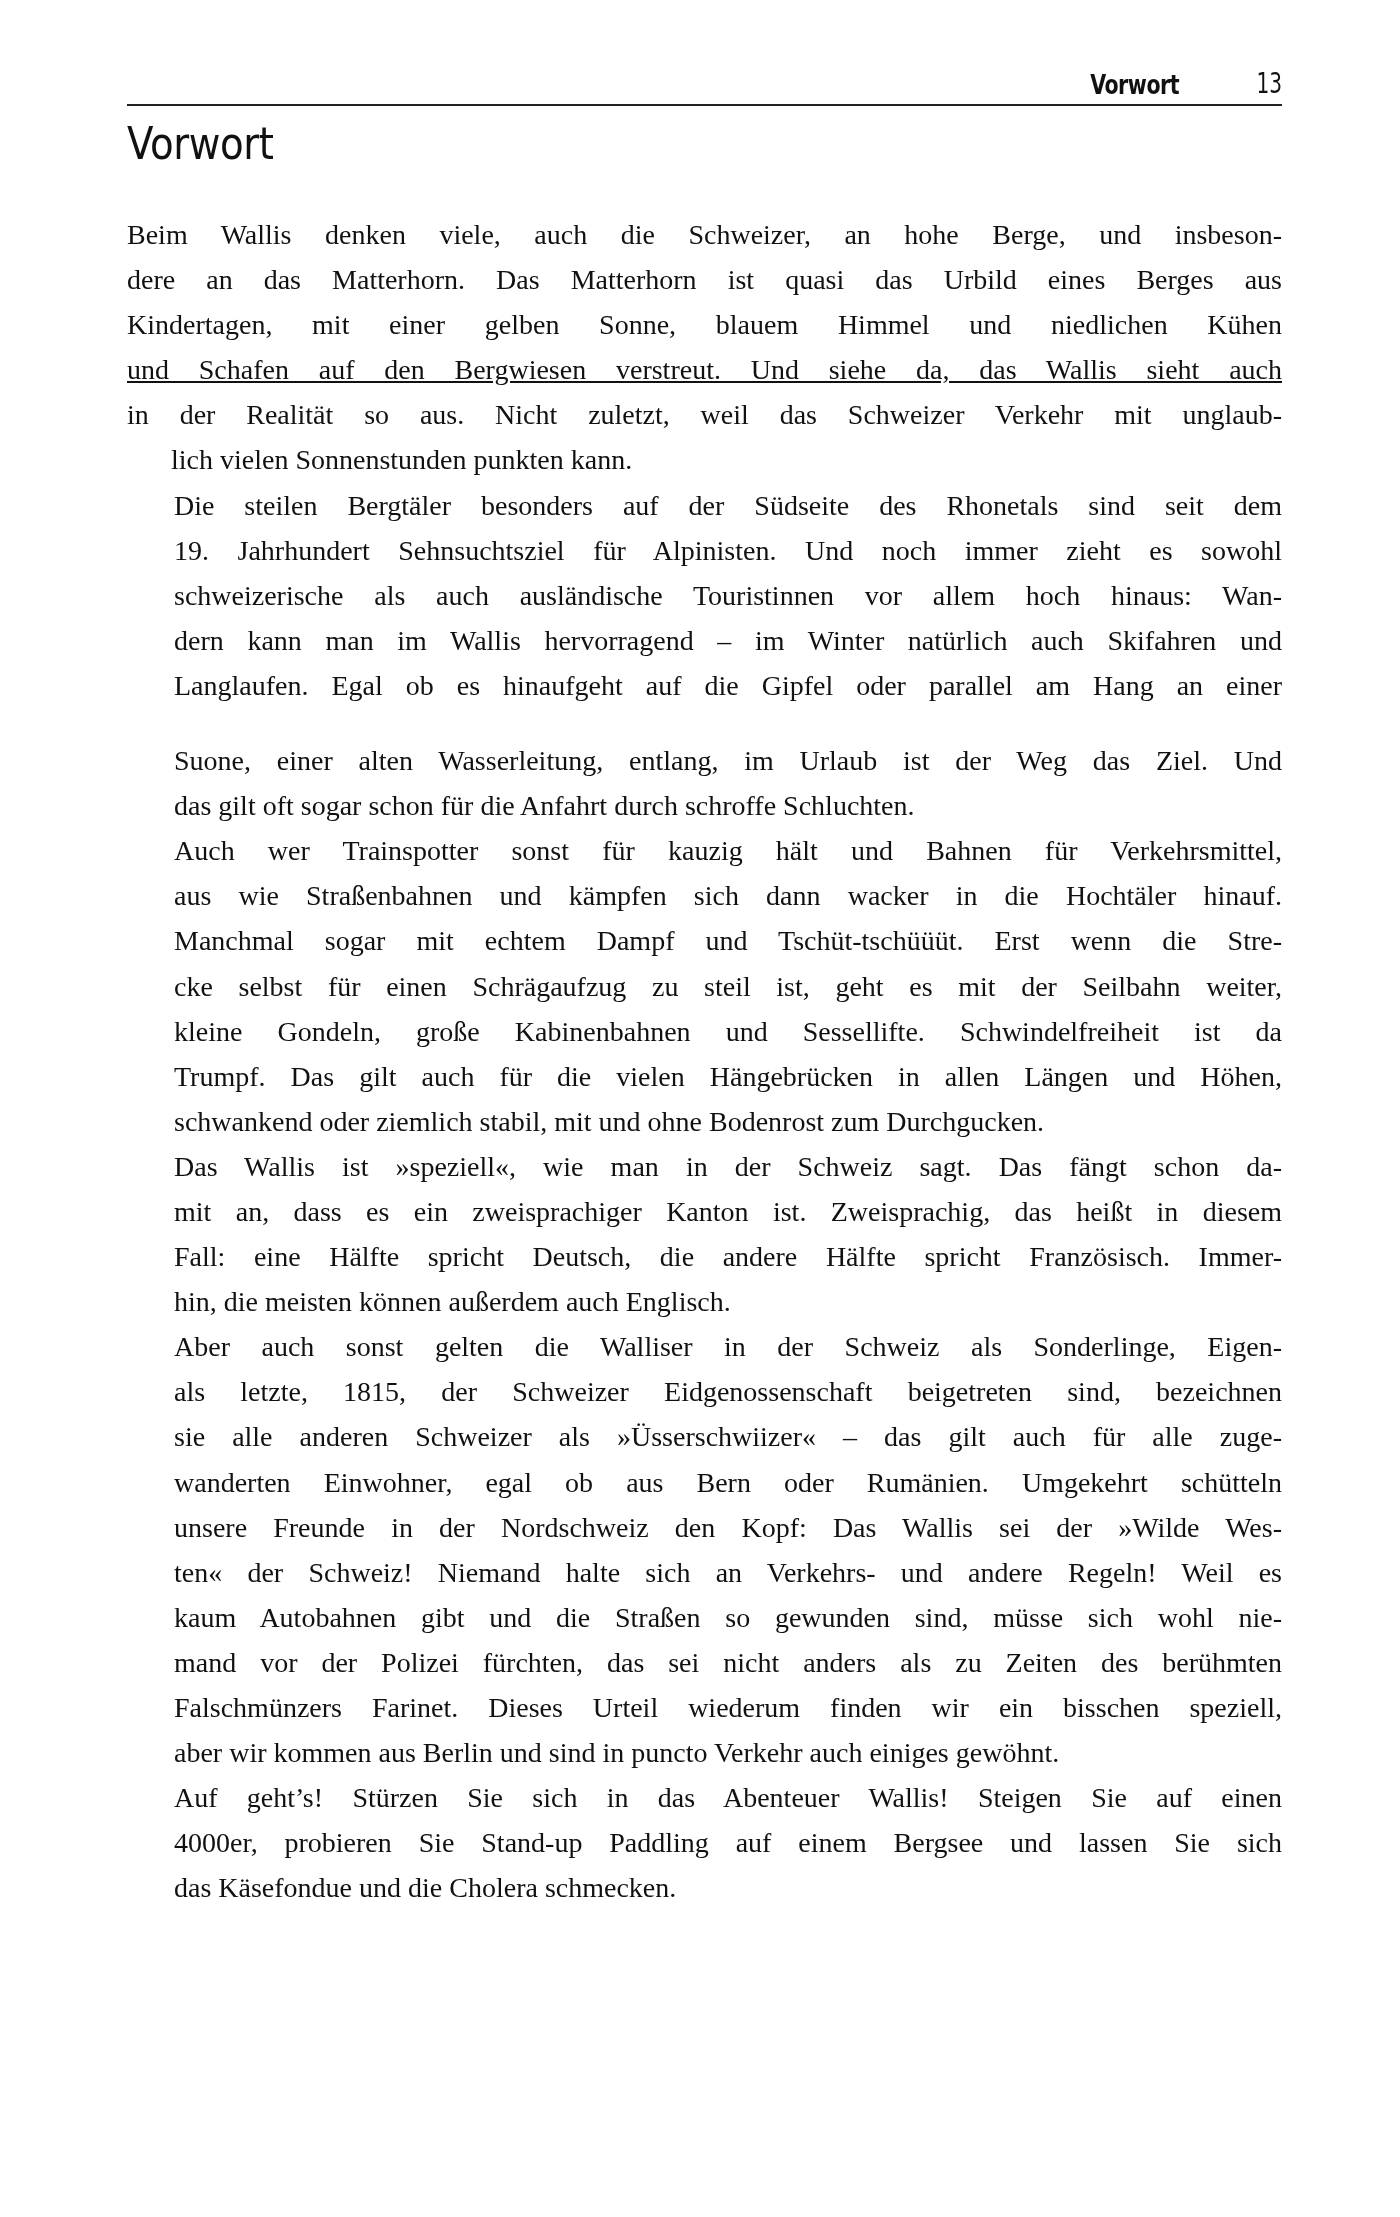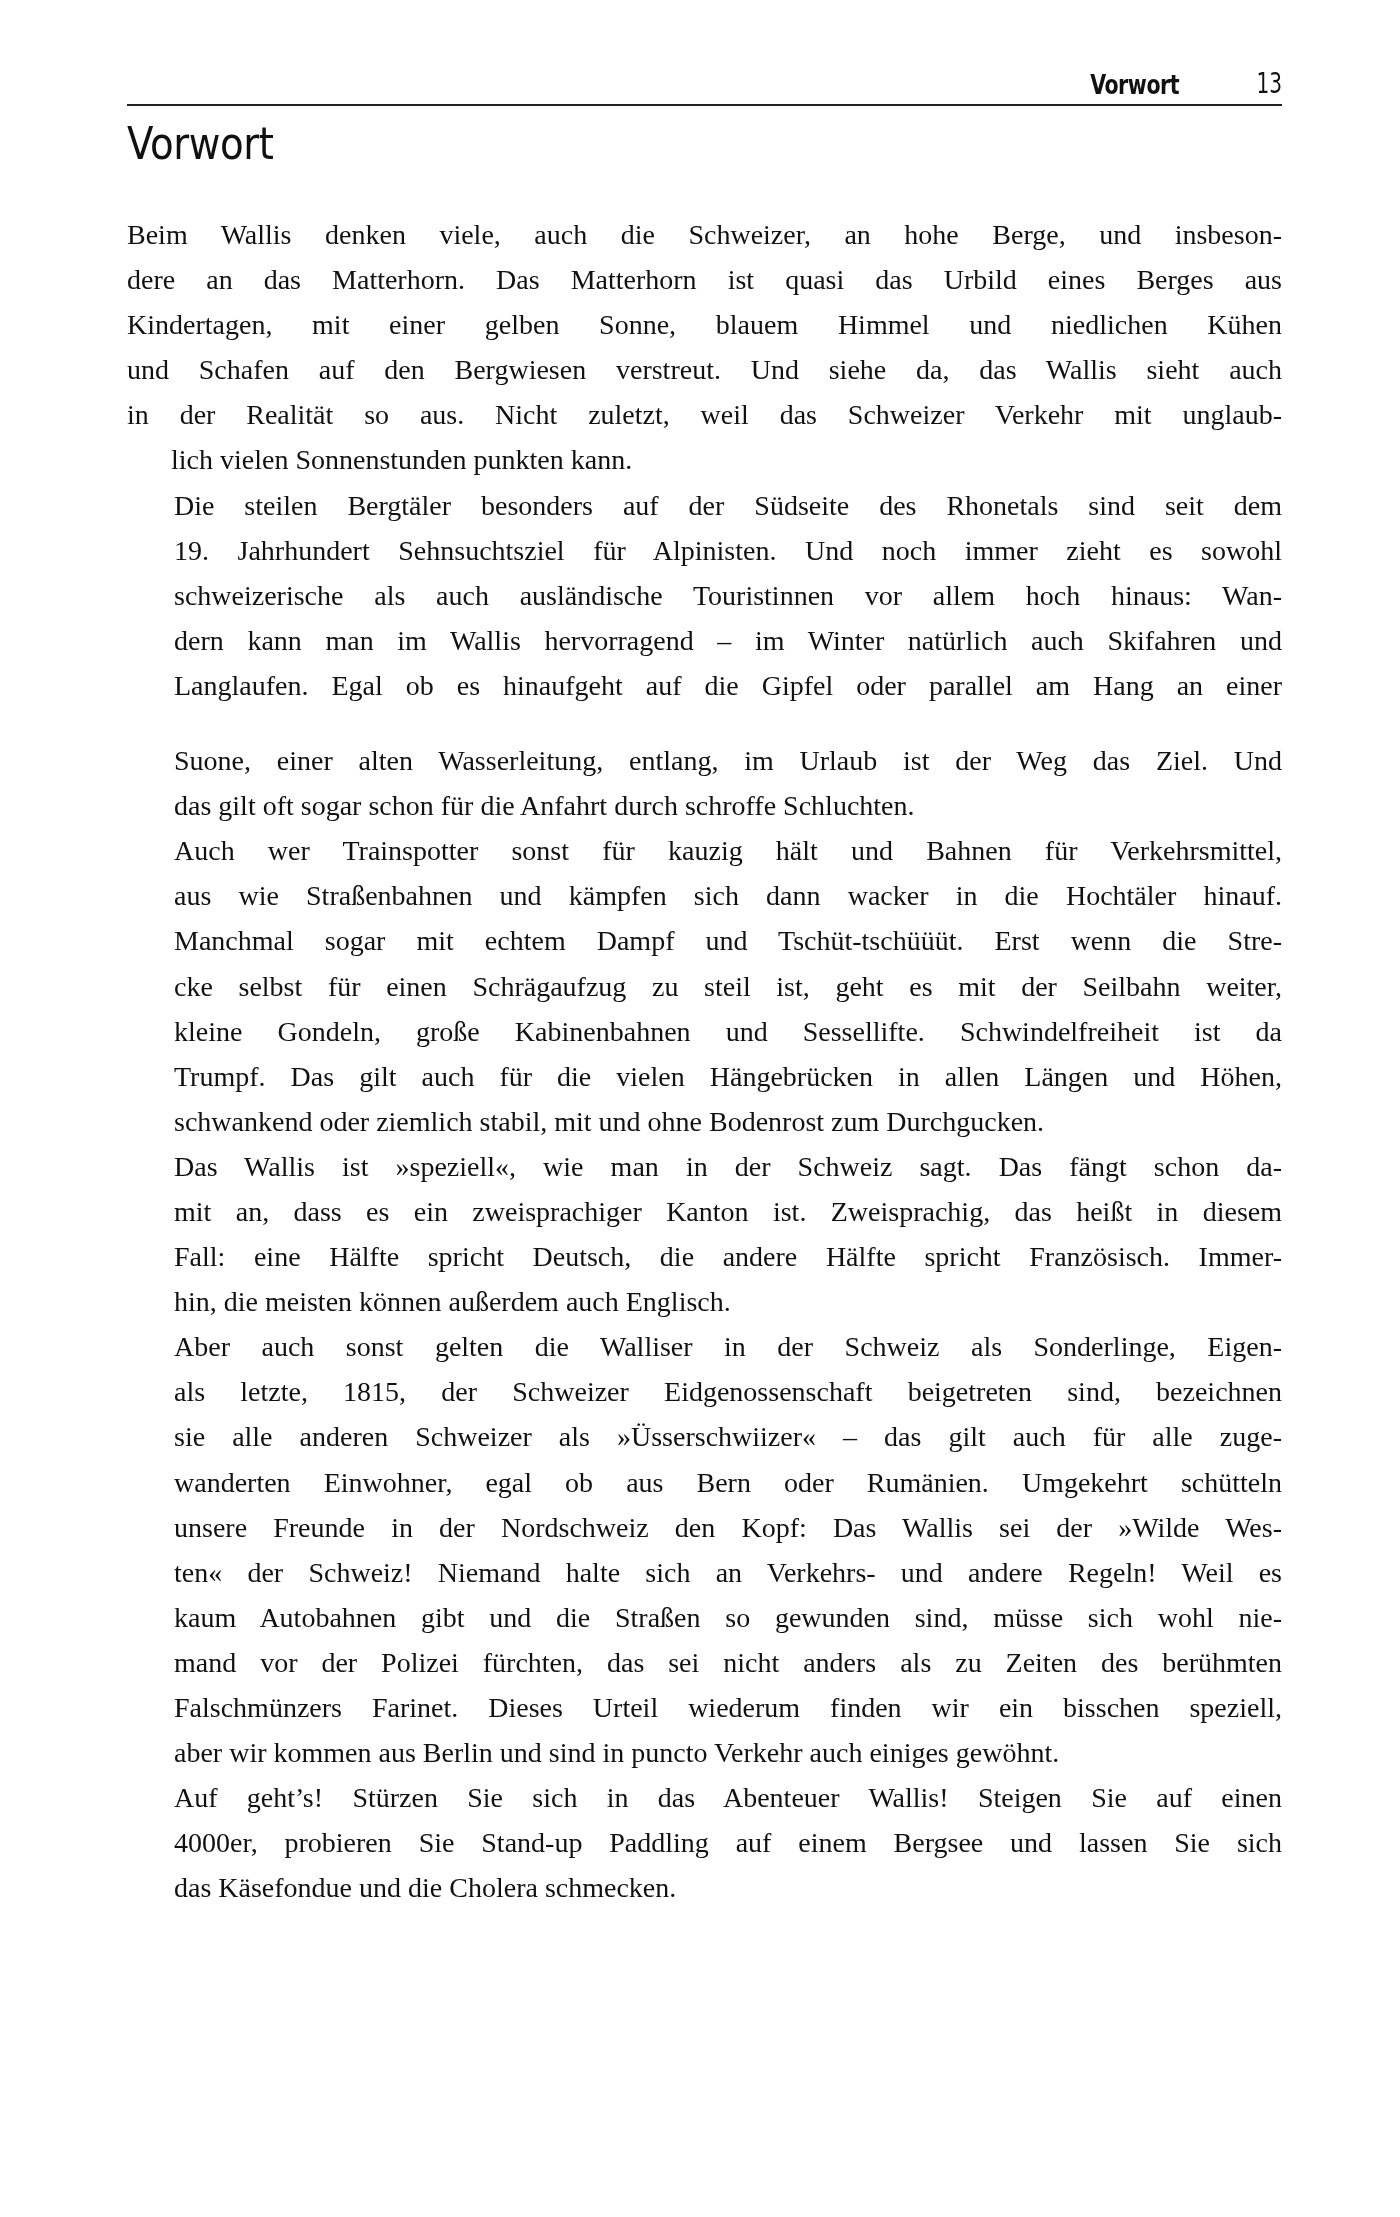--- a/index.html
+++ b/index.html
@@ -42,21 +42,21 @@
   <span class="rh-page">13</span>
 </header>
 
 <h1 class="chapter-title">Vorwort</h1>
 
 <main class="body-text" id="body-text">
     <p>
       <span class="line" style="white-space: nowrap;"><span style="white-space: nowrap; word-spacing: 0px;">Beim Wallis denken viele, auch die Schweizer, an hohe Berge, und insbeson-</span></span>
       <span class="line" style="white-space: nowrap;"><span style="white-space: nowrap; word-spacing: 0px;">dere an das Matterhorn. Das Matterhorn ist quasi das Urbild eines Berges aus</span></span>
       <span class="line" style="white-space: nowrap;"><span style="white-space: nowrap; word-spacing: 0px;">Kindertagen, mit einer gelben Sonne, blauem Himmel und niedlichen Kühen</span></span>
-      <span class="line" style="white-space: nowrap;"><span style="white-space: nowrap; word-spacing: 0px;">und Schafen auf den Bergwiesen verstreut. Und siehe da, das Wallis sieht auch</span></span>
+      <span class="line" style="white-space: nowrap;"><span style="white-space: nowrap; word-spacing: 0px; text-decoration: underline;">und Schafen auf den Bergwiesen verstreut. Und siehe da, das Wallis sieht auch</span></span>
       <span class="line" style="white-space: nowrap;"><span style="white-space: nowrap; word-spacing: 0px;">in der Realität so aus. Nicht zuletzt, weil das Schweizer Verkehr mit unglaub-</span></span>
       <span class="line last" style="white-space: nowrap; margin-left: 44px;"><span style="white-space: nowrap;">lich vielen Sonnenstunden punkten kann.</span></span>
     </p>
     <p>
       <span class="line" style="text-indent: 47px; white-space: nowrap;"><span style="white-space: nowrap; word-spacing: 0px;">Die steilen Bergtäler besonders auf der Südseite des Rhonetals sind seit dem</span></span>
       <span class="line" style="white-space: nowrap;"><span style="white-space: nowrap; word-spacing: 4.7px;">19. Jahrhundert Sehnsuchtsziel für Alpinisten. Und noch immer zieht es sowohl</span></span>
       <span class="line" style="white-space: nowrap;"><span style="white-space: nowrap; word-spacing: 5.22222px;">schweizerische als auch ausländische Touristinnen vor allem hoch hinaus: Wan-</span></span>
       <span class="line" style="white-space: nowrap;"><span style="white-space: nowrap; word-spacing: 3.91667px;">dern kann man im Wallis hervorragend – im Winter natürlich auch Skifahren und</span></span>
       <span class="line" style="white-space: nowrap;"><span style="white-space: nowrap; word-spacing: 3.61538px;">Langlaufen. Egal ob es hinaufgeht auf die Gipfel oder parallel am Hang an einer</span></span>
       <span class="line" style="white-space: nowrap; margin-top: 30px;"><span style="white-space: nowrap; word-spacing: 3.91667px;">Suone, einer alten Wasserleitung, entlang, im Urlaub ist der Weg das Ziel. Und</span></span>

